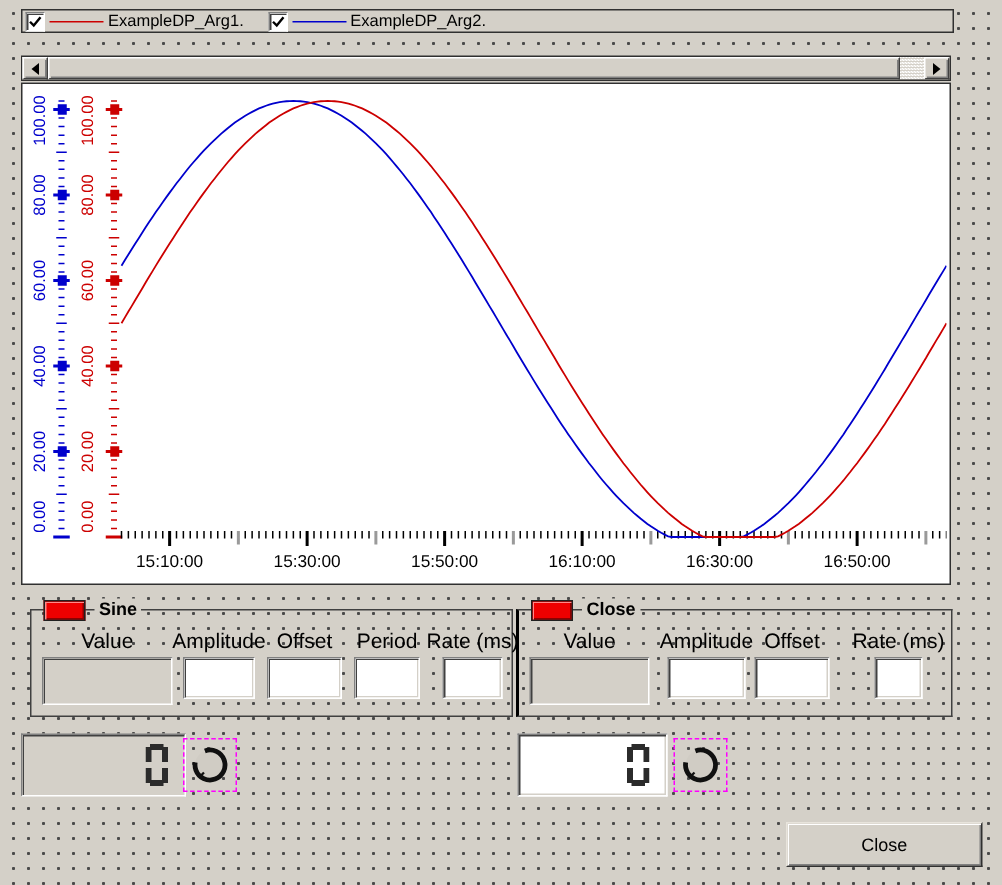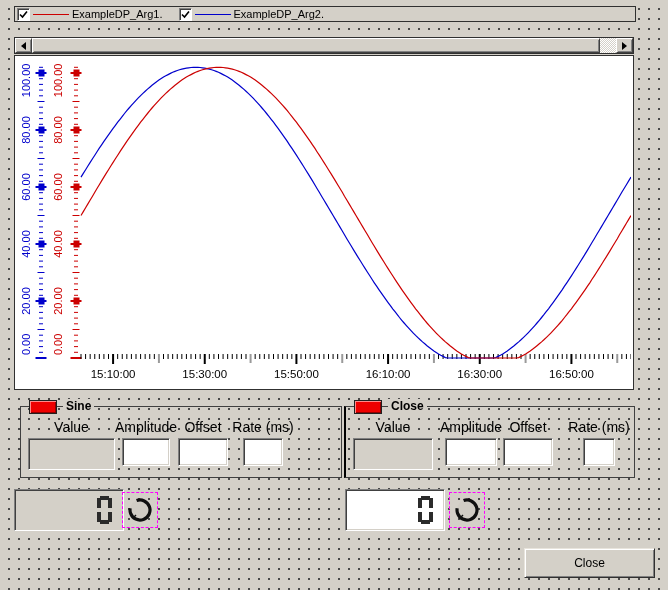--- a/index.html
+++ b/index.html
@@ -392,20 +392,24 @@
           <input class="fbox ro" readonly="" style="">
         </div>
         <div class="field f-amplitude">
           <div class="flabel">Amplitude</div>
           <input class="fbox" style="">
         </div>
         <div class="field f-offset">
           <div class="flabel">Offset</div>
           <input class="fbox" style="">
         </div>
+        <div class="field f-period">
+          <div class="flabel">Period</div>
+          <input class="fbox" style="">
+        </div>
         <div class="field f-rate">
           <div class="flabel">Rate (ms)</div>
           <input class="fbox" style="">
         </div>
       </div>
   </div>
 
   <div class="grp" id="grp-rand">
     <div class="grp-led" style="background: rgb(238, 0, 0);"></div>
     <div class="grp-title">Close</div>

